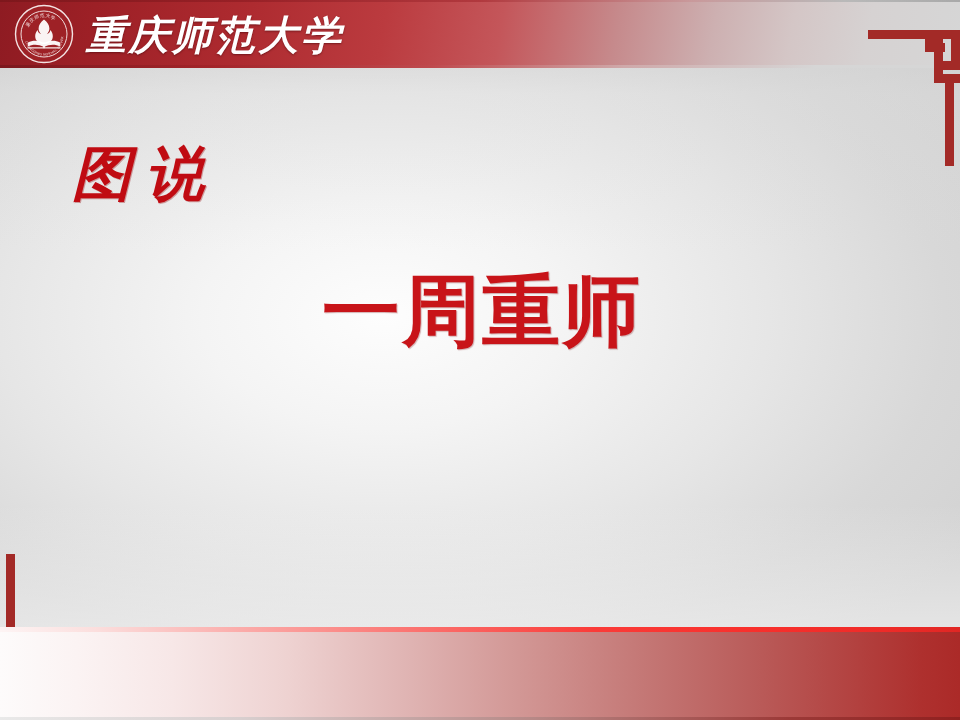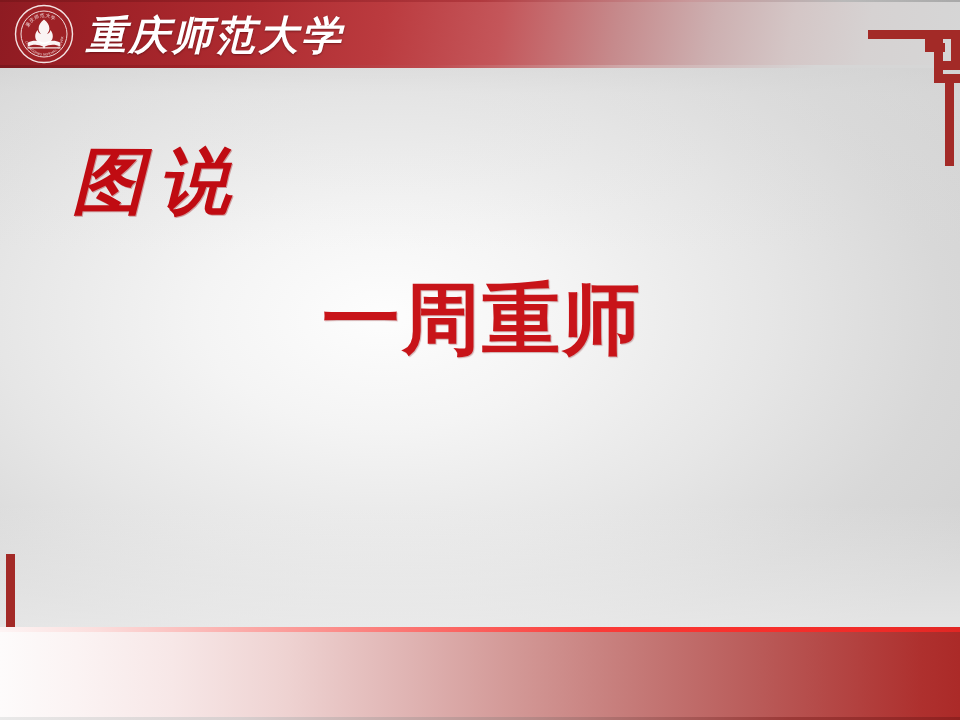--- a/index.html
+++ b/index.html
@@ -121,32 +121,32 @@
   }
   .corner-tr svg, .corner-bl svg { display: block; }
 
   
   .title-tushuo {
     position: absolute;
     left: 72px;
     top: 142px;
     color: #c00b12;
     font-family: "DejaVu Serif", "Liberation Serif", serif;
-    font-size: 72px;
+    font-size: 59px;
     font-weight: 700;
     font-style: italic;
     letter-spacing: 14px;
     line-height: 1.08;
     white-space: nowrap;
     text-shadow: 1px 1px 0 rgba(150,8,12,0.35);
   }
   .title-main {
     position: absolute;
     left: 322px;
-    top: 280px;
+    top: 272px;
     color: #c81419;
     font-family: "Liberation Sans", "DejaVu Sans", sans-serif;
     font-size: 78px;
     font-weight: 700;
     letter-spacing: 2px;
     line-height: 1.0;
     white-space: nowrap;
     text-shadow: 1px 1px 1px rgba(120,10,12,0.30);
   }
   .subtitle-date {

